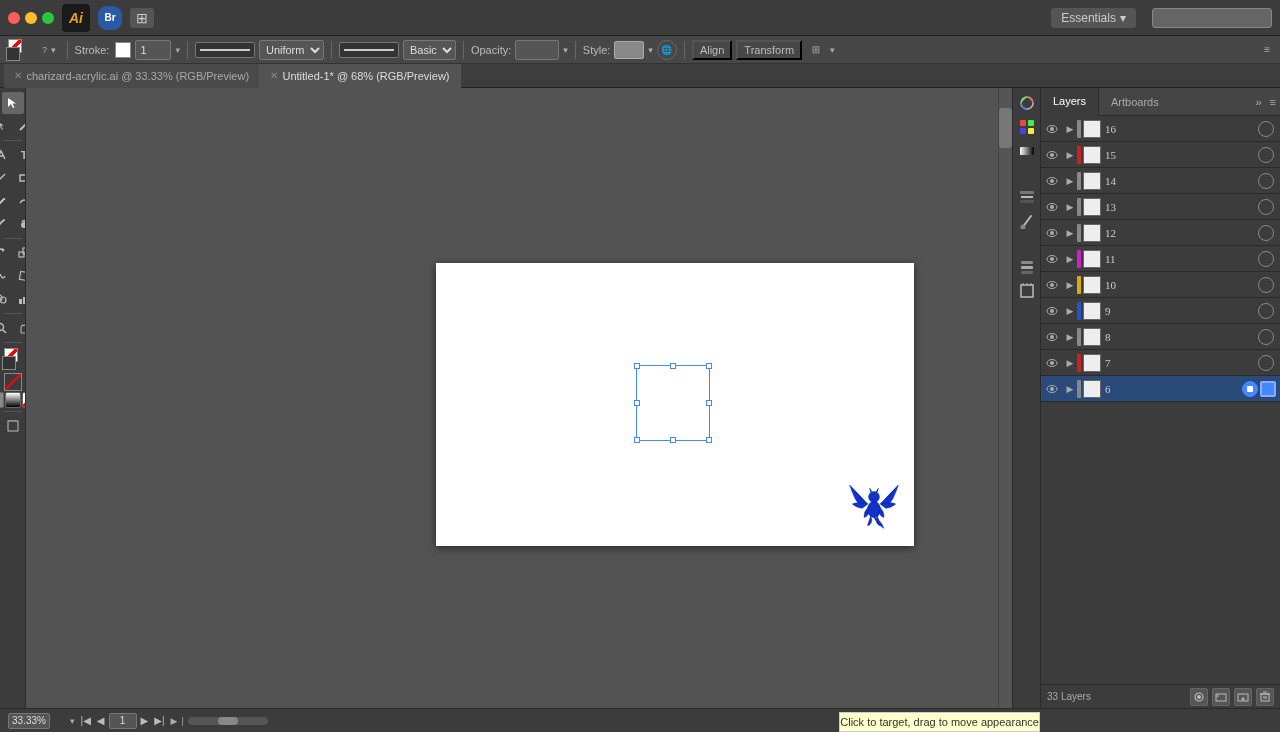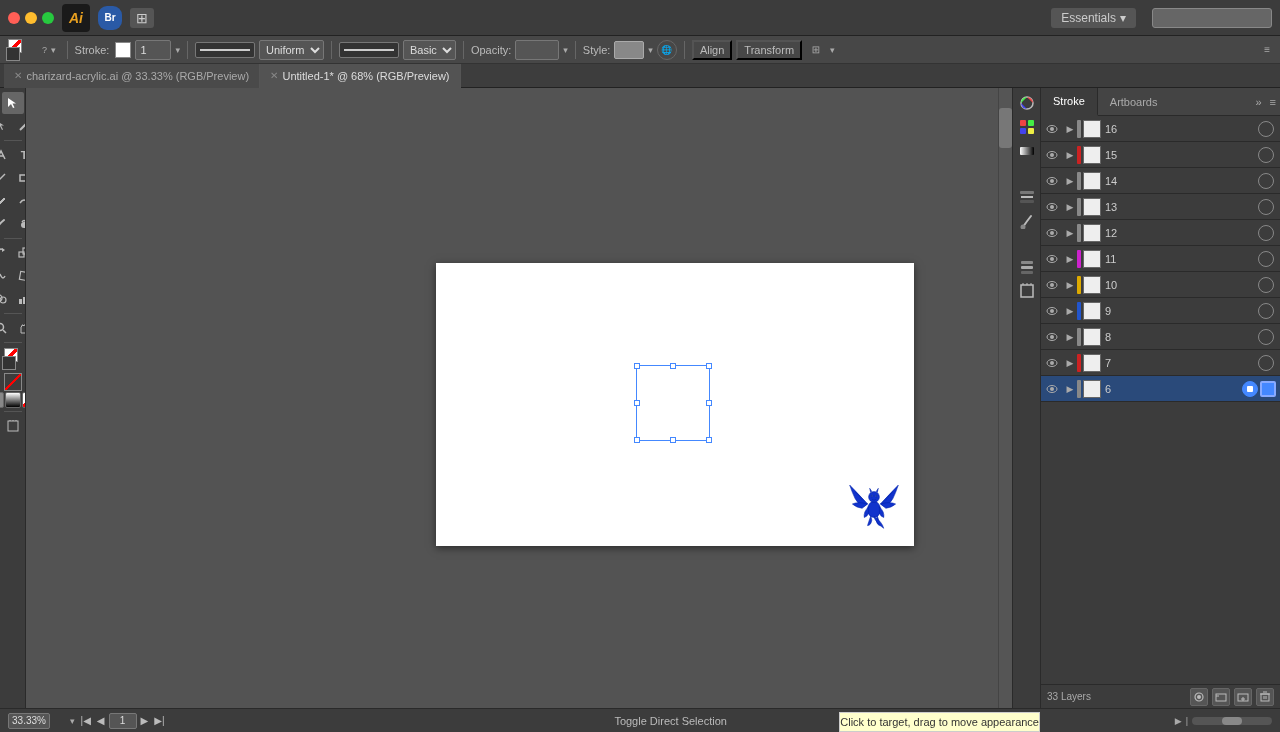--- a/index.html
+++ b/index.html
@@ -217,21 +217,21 @@
       height: 26px;
       border-bottom: 1px solid #2a2a2a;
       cursor: pointer;
       padding-right: 4px;
     }
     .layer-row.selected { background: #2a4a7a; }
     .layer-eye { width: 22px; height: 26px; display: flex; align-items: center; justify-content: center; color: #aaa; font-size: 11px; cursor: pointer; }
     .layer-arrow { width: 14px; height: 26px; display: flex; align-items: center; justify-content: center; color: #aaa; font-size: 9px; cursor: pointer; }
     .layer-color { width: 4px; height: 18px; border-radius: 1px; margin-right: 2px; }
     .layer-thumb { width: 18px; height: 18px; border: 1px solid #666; background: #eee; margin-right: 4px; }
-    .layer-name { flex: 1; font-size: 11px; color: #ccc; }
+    .layer-name { flex: 1; font-size: 11px; color: #ccc; font-family: Liberation Serif, serif; }
     .layer-target { width: 16px; height: 16px; border: 1px solid #888; border-radius: 50%; margin-right: 2px; display: flex; align-items: center; justify-content: center; }
     .layer-target.filled { background: #4488ff; border-color: #4488ff; }
 
     .layers-footer {
       height: 24px;
       background: #3c3c3c;
       border-top: 1px solid #2a2a2a;
       display: flex;
       align-items: center;
       padding: 0 6px;
@@ -694,21 +694,21 @@
         <line x1="4" y1="2" x2="4" y2="0" stroke="#bbb"></line>
         <line x1="8" y1="2" x2="8" y2="0" stroke="#bbb"></line>
         <line x1="12" y1="2" x2="12" y2="0" stroke="#bbb"></line>
       </svg>
     </div>
   </div>
 
   <div id="layers-panel">
     <div class="layers-header">
       <div class="layers-tab active">
-        <span>Stroke</span>
+        <span>Layers</span>
       </div>
       <div class="artboards-tab">
         <span>Artboards</span>
       </div>
       <div class="layers-tab-more">
         <span>»</span>
       </div>
       <div class="layers-tab-opts">
         <span>≡</span>
       </div>
@@ -921,21 +921,20 @@
     <input class="page-input" style="width: 42px;" value="33.33%">
     <span style="font-size:9px;color:#aaa;">▾</span>
   </div>
   <div class="status-nav">
     <span class="status-nav-btn">|◀</span>
     <span class="status-nav-btn">◀</span>
     <input class="page-input" value="1" style="">
     <span class="status-nav-btn">▶</span>
     <span class="status-nav-btn">▶|</span>
   </div>
-  <span class="status-center">Toggle Direct Selection</span>
   <div class="status-right">
     <span style="font-size:9px;color:#aaa;">▶</span>
     <span style="font-size:9px;color:#aaa;">|</span>
     <div class="status-scroll">
       <div class="scroll-h-thumb"></div>
     </div>
   </div>
 </div>
 
 </body></html>

